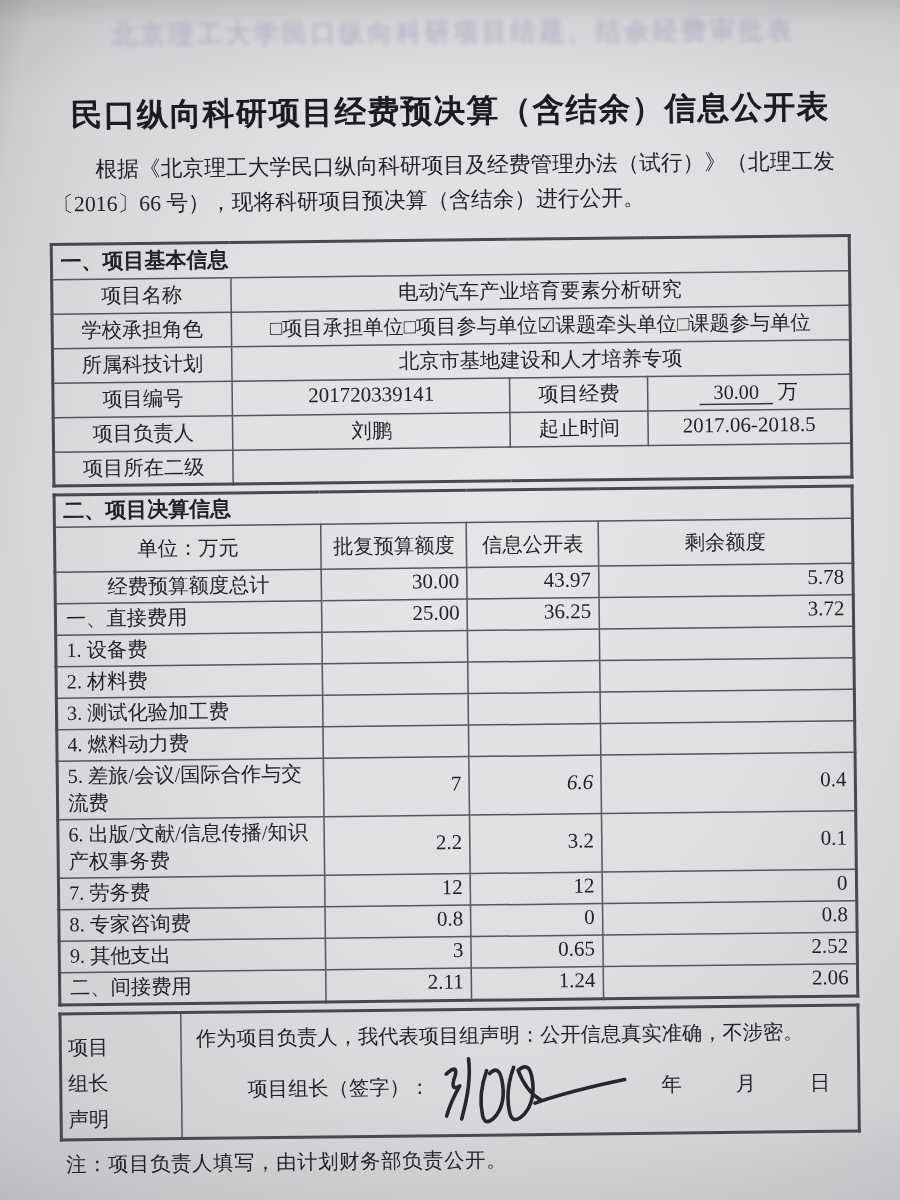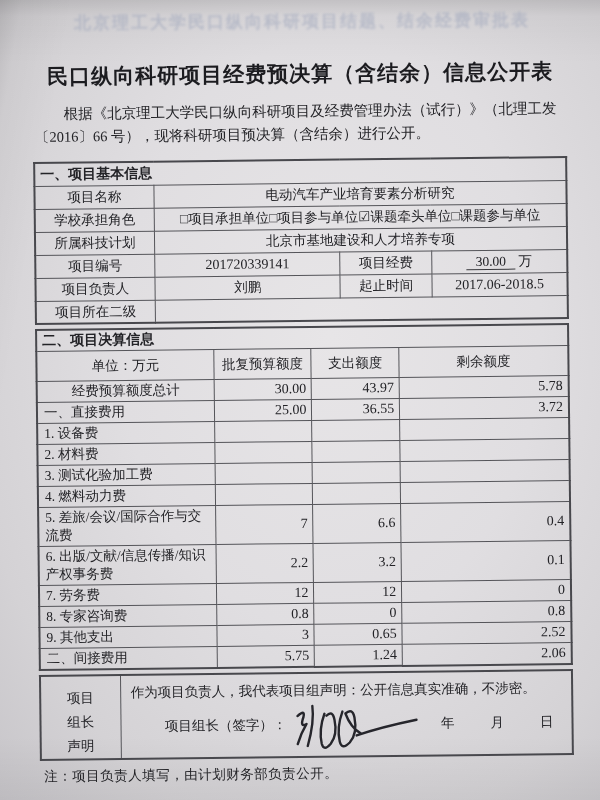--- a/index.html
+++ b/index.html
@@ -44,21 +44,21 @@
   .num{ text-align:right; padding-right:5px; font-size:14px; }
   .left{ text-align:left; padding-left:6px; }
   .t1 td{ height:23px; }
   .t2 td{ height:21px; }
   .t2 .hdr td{ height:30px; text-align:center; }
   .t2 .tall td{ height:37px; }
   .gap{ height:4px; }
   .underl{ border-bottom:1px solid #3a3a3e; padding:0 9px; }
   .t3 td{ vertical-align:top; }
   .decl-label{
-    width:80px; text-align:center; font-size:13.5px; line-height:1.75;
+    width:80px; text-align:left; font-size:13.5px; line-height:1.75;
     padding-top:10px;
     font-family:Liberation Serif, serif;
   }
   .decl-body{ padding:8px 8px 4px 10px; }
   .statement{ font-size:13.5px; margin-bottom:2px; }
   .sign-row{ display:flex; align-items:flex-end; margin-top:2px; height:44px; }
   .sign-label{ margin-left:34px; font-size:13.5px; padding-bottom:12px; }
   .sig{ margin-left:4px; margin-bottom:-6px; }
   .ymd{ margin-left:auto; padding-bottom:12px; padding-right:10px;
         font-size:13.5px; display:flex; gap:36px; }
@@ -130,33 +130,33 @@
           <col style="width:88px">
           <col style="width:170px">
         </colgroup>
       <tbody>
           <tr>
             <td class="sec-head" colspan="4">二、项目决算信息</td>
           </tr>
       <tr class="hdr">
         <td>单位：万元</td>
         <td>批复预算额度</td>
-        <td>支出额度</td>
+        <td>信息公开表</td>
         <td>剩余额度</td>
       </tr>
       <tr>
         <td class="ctr">经费预算额度总计</td>
         <td class="num">30.00</td>
         <td class="num">43.97</td>
         <td class="num">5.78</td>
       </tr>
       <tr>
         <td class="left">一、直接费用</td>
         <td class="num">25.00</td>
-        <td class="num">36.55</td>
+        <td class="num">36.25</td>
         <td class="num">3.72</td>
       </tr>
       <tr>
         <td class="left">1. 设备费</td>
         <td class="num"></td>
         <td class="num"></td>
         <td class="num"></td>
       </tr>
       <tr>
         <td class="left">2. 材料费</td>
@@ -172,21 +172,21 @@
       </tr>
       <tr>
         <td class="left">4. 燃料动力费</td>
         <td class="num"></td>
         <td class="num"></td>
         <td class="num"></td>
       </tr>
       <tr class="tall">
         <td class="left" style="vertical-align:middle;">5. 差旅/会议/国际合作与交流费</td>
         <td class="num" style="vertical-align:middle;">7</td>
-        <td class="num" style="vertical-align:middle;">6.6</td>
+        <td class="num" style="vertical-align:middle;font-style:italic;">6.6</td>
         <td class="num" style="vertical-align:middle;">0.4</td>
       </tr>
       <tr class="tall">
         <td class="left" style="vertical-align:middle;">6. 出版/文献/信息传播/知识产权事务费</td>
         <td class="num" style="vertical-align:middle;">2.2</td>
         <td class="num" style="vertical-align:middle;">3.2</td>
         <td class="num" style="vertical-align:middle;">0.1</td>
       </tr>
       <tr>
         <td class="left">7. 劳务费</td>
@@ -201,21 +201,21 @@
         <td class="num">0.8</td>
       </tr>
       <tr>
         <td class="left">9. 其他支出</td>
         <td class="num">3</td>
         <td class="num">0.65</td>
         <td class="num">2.52</td>
       </tr>
       <tr>
         <td class="left">二、间接费用</td>
-        <td class="num">5.75</td>
+        <td class="num">2.11</td>
         <td class="num">1.24</td>
         <td class="num">2.06</td>
       </tr>
     </tbody>
       </table>
 
     <div class="gap"></div>
 
     <table class="t3">
       <tbody>

